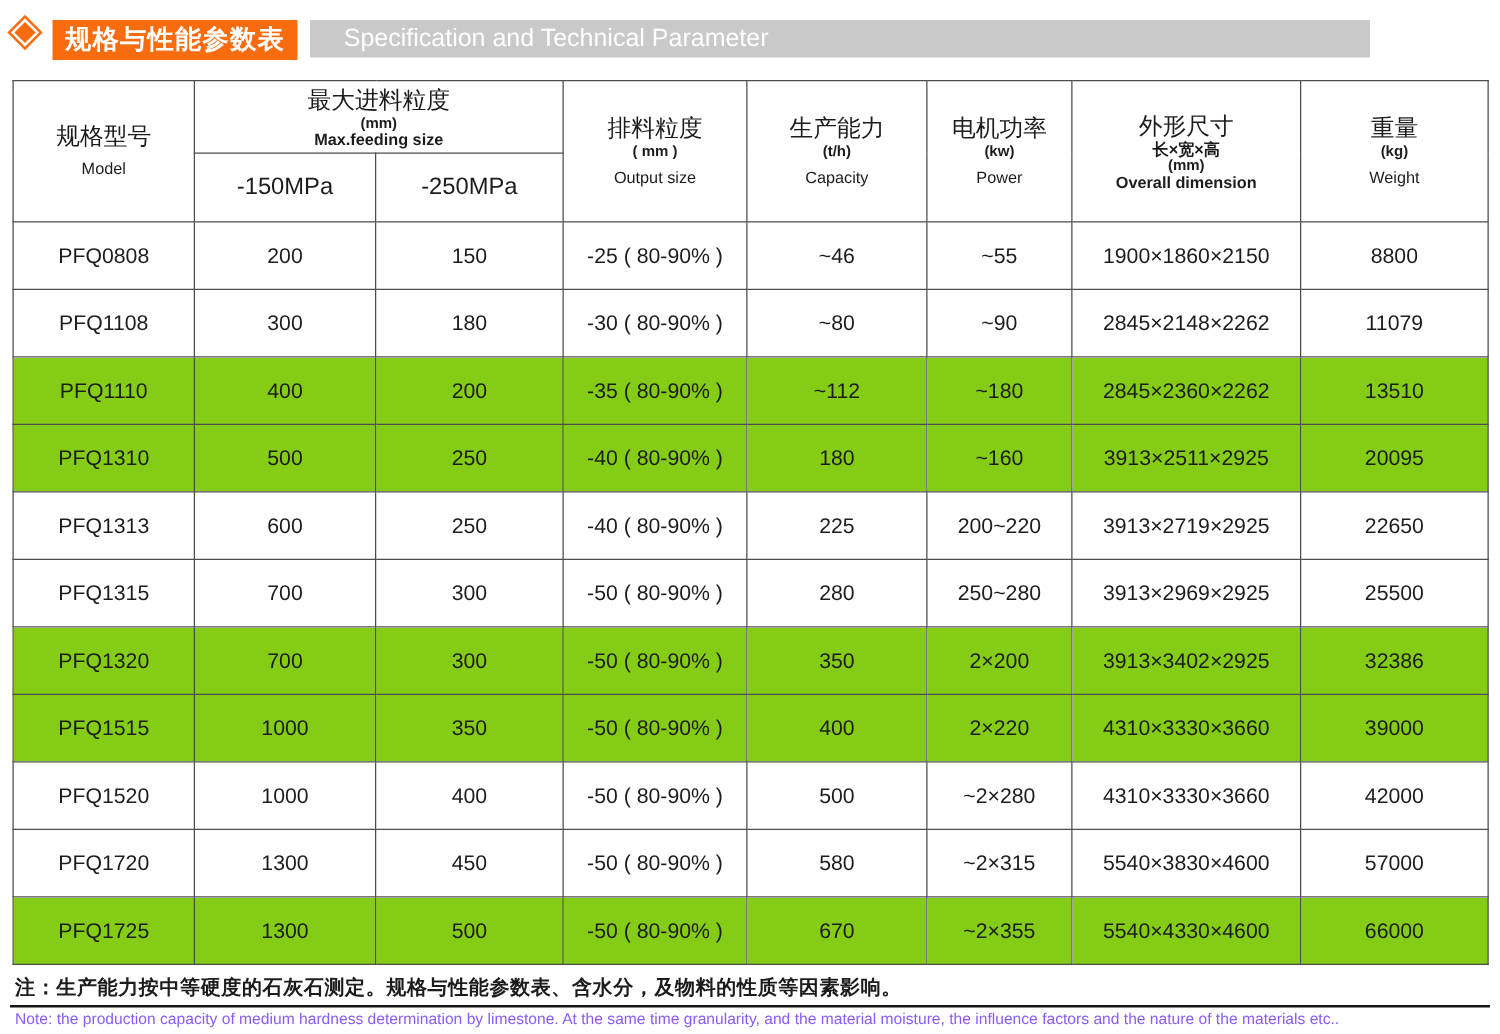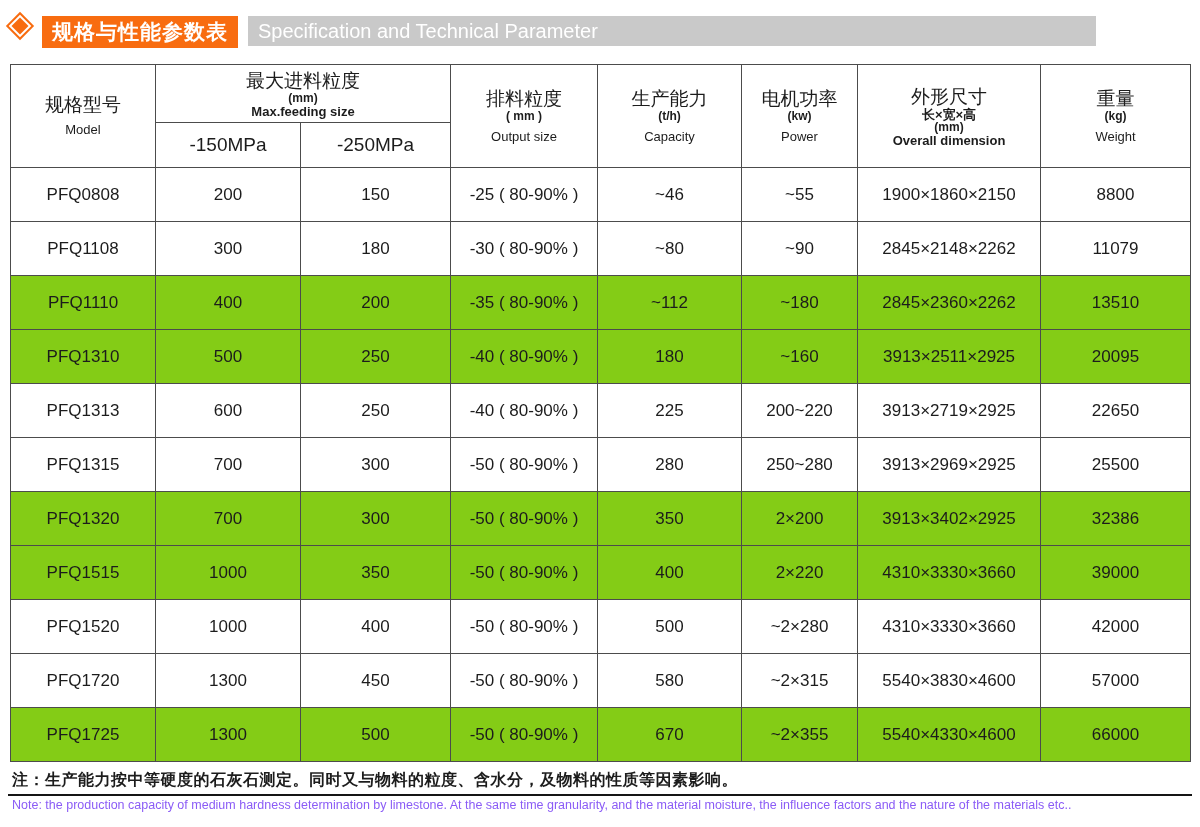--- a/index.html
+++ b/index.html
@@ -7,32 +7,32 @@
     font-family:"Liberation Sans","DejaVu Sans",sans-serif; color:#1c1c1c; }
 
   
   .topbar { display:flex; align-items:flex-start; height:34px; margin:16px 0 0 0; }
   .diamond-outer { width:20px; height:20px; border:2px solid #f86c10; transform:rotate(45deg);
     display:flex; align-items:center; justify-content:center; margin:0 12px 0 10px; flex:0 0 auto; }
   .diamond-inner { width:12px; height:12px; background:#f86c10; }
   .title-zh { background:#f86c10; color:#ffffff; font-size:21px; font-weight:bold;
     height:32px; line-height:32px; padding:0 10px; letter-spacing:1px; flex:0 0 auto; }
   .title-en { background:#c9c9c9; color:#ffffff; font-size:20px; height:30px; line-height:30px;
-    margin-left:10px; padding:0 10px; width:848px; flex:0 0 auto; white-space:nowrap; }
+    margin-left:10px; padding:0 27px; width:848px; flex:0 0 auto; white-space:nowrap; }
 
   
   table { border-collapse:collapse; table-layout:fixed; width:1180px; margin:14px 10px 0 10px; }
   th, td { border:1px solid #4c4c4c; text-align:center; vertical-align:middle;
     font-weight:normal; background:#ffffff; overflow:hidden; }
   thead th { padding:2px 0; }
   .h-zh  { font-size:19px; line-height:22px; display:block; }
   .h-sub { font-size:12px; line-height:13px; display:block;font-weight:bold; }
   .h-en  { font-size:13px; line-height:16px; display:block; margin-top:6px; }
   .row1 th { height:58px; }
-  .row2 th { height:45px; font-size:19px; }
+  .row2 th { height:55px; font-size:19px; }
   tbody td { height:54px; font-size:17px; }
   tbody tr.alt td { background:#84cc16; }
 
   
   .note-zh { font-size:16px; font-weight:bold; margin:8px 0 0 12px; letter-spacing:0.5px; }
   .note-rule { border:none; border-top:2px solid #151515; margin:3px 8px 0 8px; }
   .note-en { font-size:12.5px; margin:2px 0 0 12px; color:#8b5cf6; }
 </style>
 </head>
 <body>
@@ -206,15 +206,15 @@
         <td>500</td>
         <td>-50 ( 80-90% )</td>
         <td>670</td>
         <td>~2×355</td>
         <td>5540×4330×4600</td>
         <td>66000</td>
       </tr>
     </tbody>
 </table>
 
-<div class="note-zh">注：生产能力按中等硬度的石灰石测定。同时又与物料的粒度、含水分，及物料的性质等因素影响。</div>
+<div class="note-zh">注：生产能力按中等硬度的石灰石测定。规格与性能参数表、含水分，及物料的性质等因素影响。</div>
 <hr class="note-rule">
 <div class="note-en">Note: the production capacity of medium hardness determination by limestone. At the same time granularity, and the material moisture, the influence factors and the nature of the materials etc..</div>
 
 </body></html>

